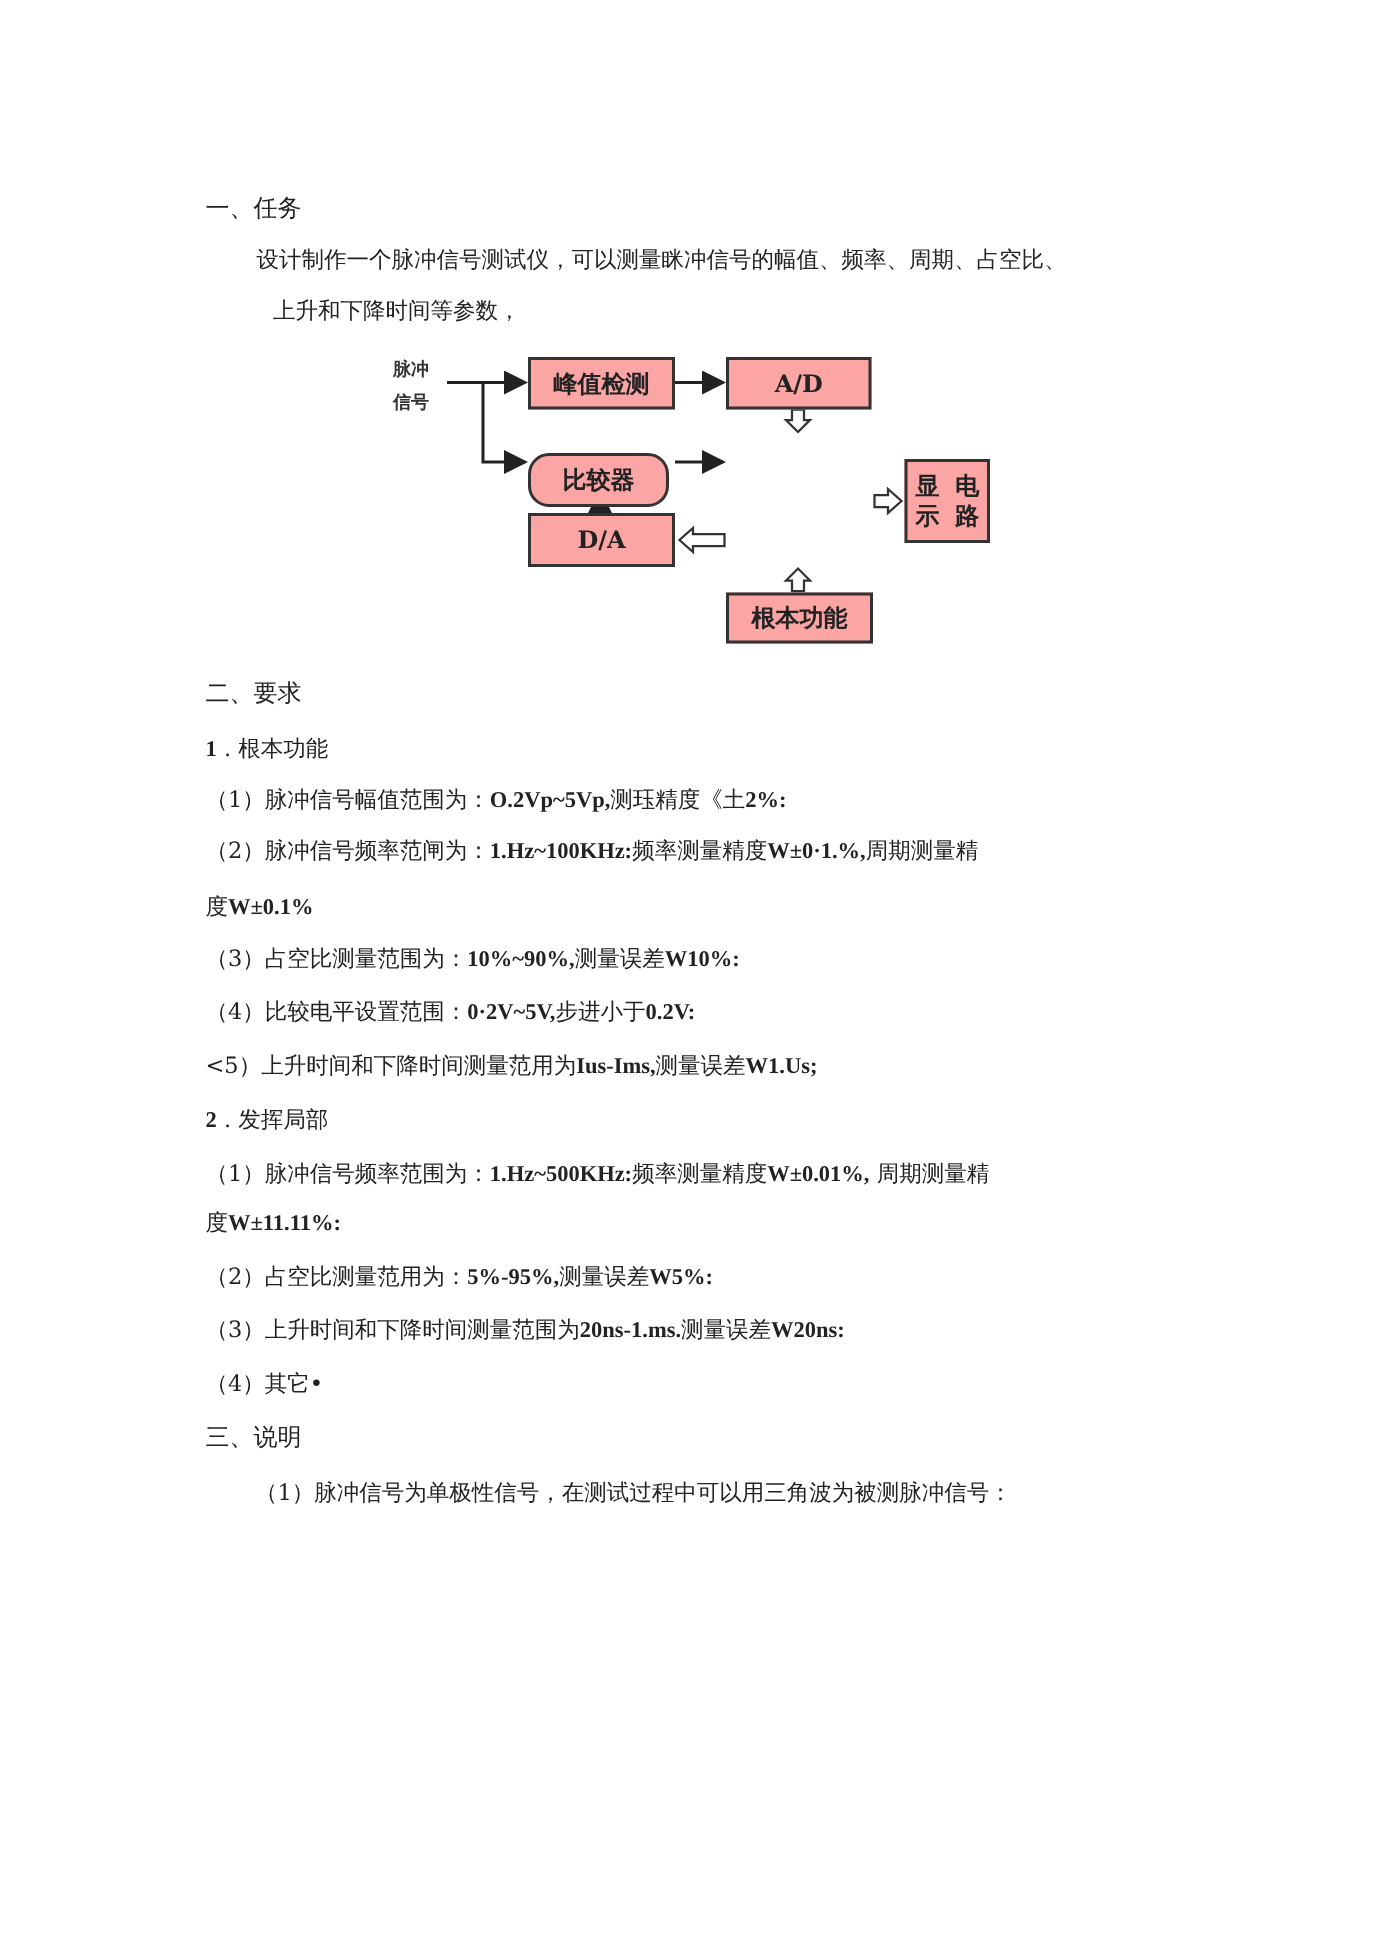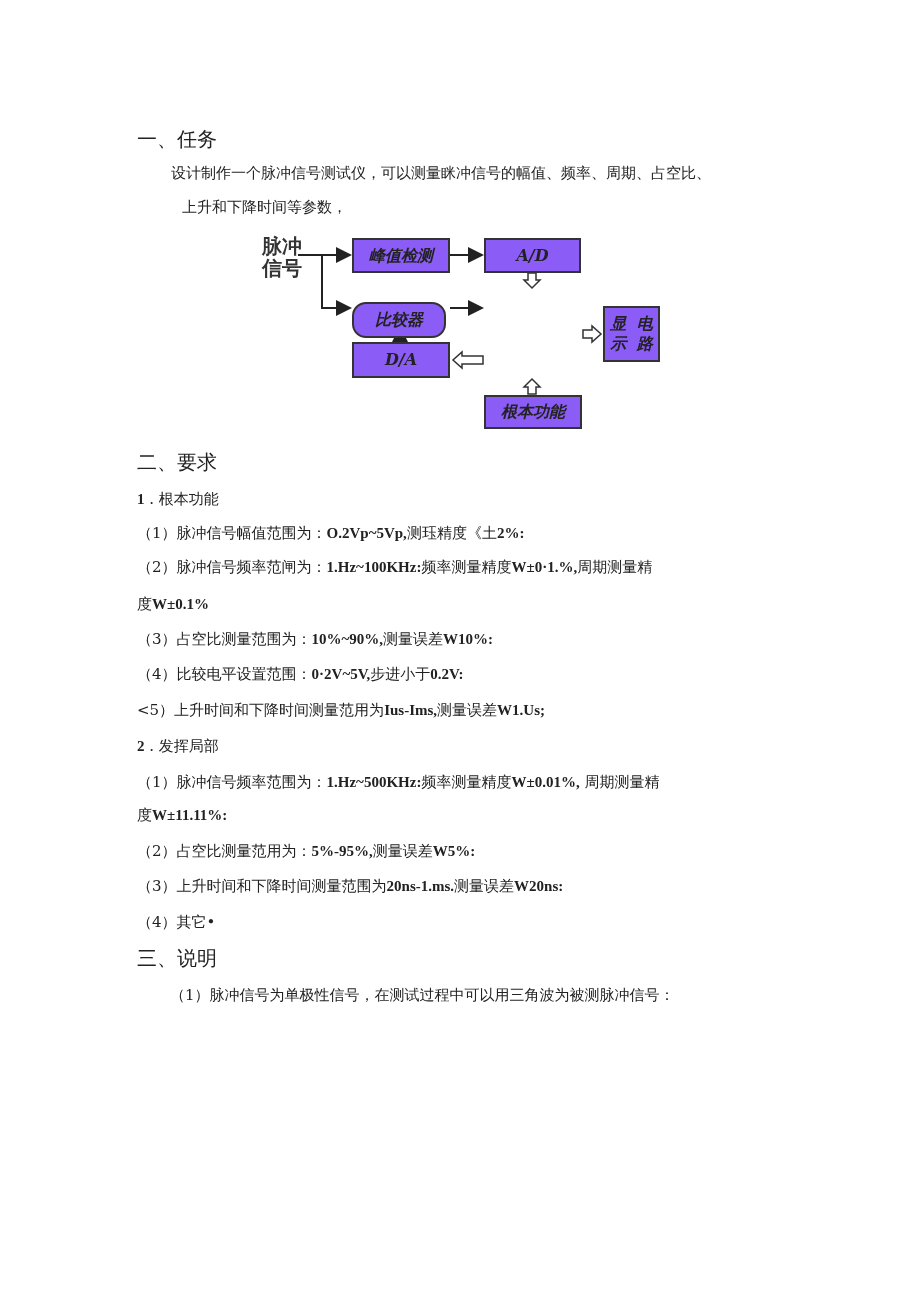--- a/index.html
+++ b/index.html
@@ -1,25 +1,25 @@
 <!DOCTYPE html>
 <html><head>
 <meta charset="utf-8">
 <style>
   html, body { margin:0; padding:0; background:#fff; }
   body { width:920px; height:1301px; position:relative; overflow:hidden;
          font-family:"DejaVu Serif","Liberation Serif",serif; color:#222; }
   .line { position:absolute; white-space:nowrap; font-size:15px; line-height:20px; }
-  .h1 { font-size:20px; line-height:24px; }
+  .h1 { font-size:16px; line-height:24px; }
   b { font-family:"Liberation Serif",serif; font-weight:bold; }
   .diagram { position:absolute; left:250px; top:230px; width:420px; height:200px; }
-  .box { position:absolute; border:2px solid #333; background:#8b5cf6; box-sizing:border-box;
+  .box { position:absolute; border:2px solid #333; background:#fca5a5; box-sizing:border-box;
          display:flex; align-items:center; justify-content:center; font-family:"DejaVu Sans",sans-serif;
-         font-weight:bold; font-size:16px; color:#222; text-align:center; line-height:20px;font-style:italic; }
-  .lbl { position:absolute; font-family:"DejaVu Sans",sans-serif; font-weight:bold; font-size:20px; line-height:20px; color:#333; }
+         font-weight:bold; font-size:16px; color:#222; text-align:center; line-height:20px; }
+  .lbl { position:absolute; font-family:"DejaVu Sans",sans-serif; font-weight:bold; font-size:12px; line-height:20px; color:#333; }
   svg { position:absolute; left:0; top:0; }
 </style>
 </head>
 <body>
 
 <div class="line h1" style="left:137px;top:127px;">一、任务</div>
 <div class="line" style="left:171px;top:163px;">设计制作一个脉冲信号测试仪，可以测量眯冲信号的幅值、频率、周期、占空比、</div>
 <div class="line" style="left:137px;top:197px;margin-left:45px;">上升和下降时间等参数，</div>
 
 <div class="diagram">

